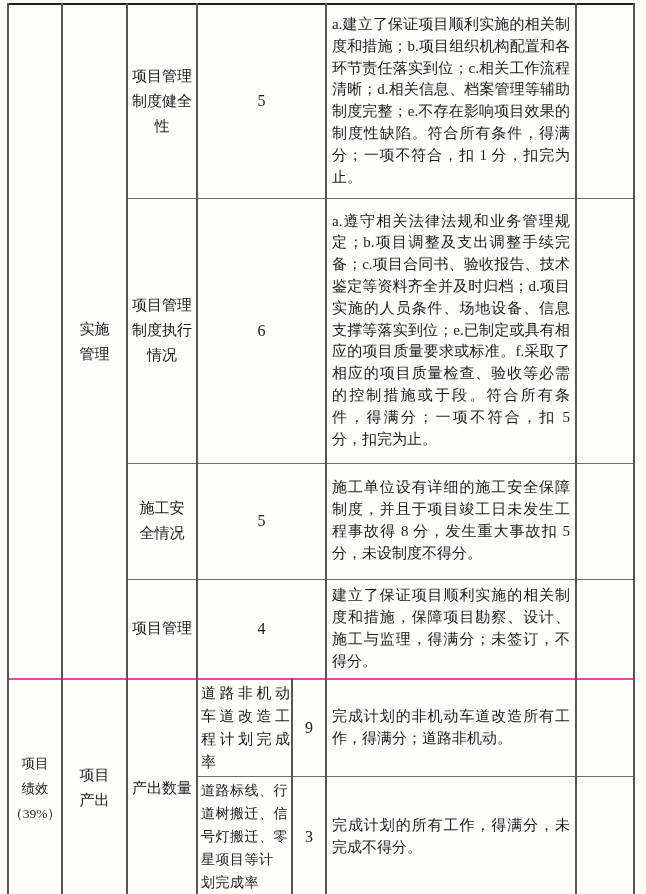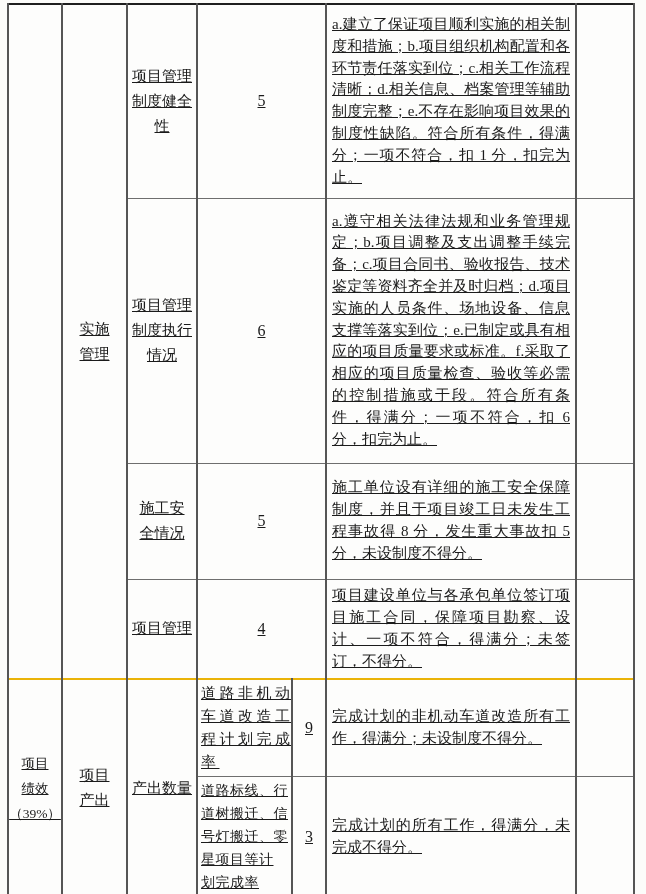--- a/index.html
+++ b/index.html
@@ -29,24 +29,23 @@
     background: #fdfdfc;
   }
   td {
     border-left: 2px solid #555555;
     border-right: 2px solid #555555;
     border-top: 1px solid #6e6e6e;
     border-bottom: 1px solid #6e6e6e;
     vertical-align: middle;
     overflow: hidden;
     padding: 0;
-    text-decoration: underline;
   }
   tr.section-start td {
-    border-top: 2px solid #eab308;
+    border-top: 2px solid #ec4899;
   }
   
   .cat, .dim, .ind {
     text-align: center;
     white-space: pre-line;
     word-break: keep-all;
     font-size: 15px;
     line-height: 25px;
   }
   .cat {
@@ -106,49 +105,49 @@
 性</td>
         <td class="score" colspan="2">5</td>
         <td class="desc">a.建立了保证项目顺利实施的相关制度和措施；b.项目组织机构配置和各环节责任落实到位；c.相关工作流程清晰；d.相关信息、档案管理等辅助制度完整；e.不存在影响项目效果的制度性缺陷。符合所有条件，得满分；一项不符合，扣 1 分，扣完为止。</td>
         <td class="blank"></td>
       </tr>
       <tr style="height:265px">
         <td class="ind">项目管理
 制度执行
 情况</td>
         <td class="score" colspan="2">6</td>
-        <td class="desc">a.遵守相关法律法规和业务管理规定；b.项目调整及支出调整手续完备；c.项目合同书、验收报告、技术鉴定等资料齐全并及时归档；d.项目实施的人员条件、场地设备、信息支撑等落实到位；e.已制定或具有相应的项目质量要求或标准。f.采取了相应的项目质量检查、验收等必需的控制措施或于段。符合所有条件，得满分；一项不符合，扣 6 分，扣完为止。</td>
+        <td class="desc">a.遵守相关法律法规和业务管理规定；b.项目调整及支出调整手续完备；c.项目合同书、验收报告、技术鉴定等资料齐全并及时归档；d.项目实施的人员条件、场地设备、信息支撑等落实到位；e.已制定或具有相应的项目质量要求或标准。f.采取了相应的项目质量检查、验收等必需的控制措施或于段。符合所有条件，得满分；一项不符合，扣 5 分，扣完为止。</td>
         <td class="blank"></td>
       </tr>
       <tr style="height:116px">
         <td class="ind">施工安
 全情况</td>
         <td class="score" colspan="2">5</td>
         <td class="desc">施工单位设有详细的施工安全保障制度，并且于项目竣工日未发生工程事故得 8 分，发生重大事故扣 5 分，未设制度不得分。</td>
         <td class="blank"></td>
       </tr>
       <tr style="height:100px">
         <td class="ind">项目管理</td>
         <td class="score" colspan="2">4</td>
-        <td class="desc">项目建设单位与各承包单位签订项目施工合同，保障项目勘察、设计、一项不符合，得满分；未签订，不得分。</td>
+        <td class="desc">建立了保证项目顺利实施的相关制度和措施，保障项目勘察、设计、施工与监理，得满分；未签订，不得分。</td>
         <td class="blank"></td>
       </tr>
       <tr class="section-start" style="height:86px">
         <td class="cat" rowspan="2">项目
 绩效
 （39%）</td>
         <td class="dim" rowspan="2">项目
 产出</td>
         <td class="ind" rowspan="2">产出数量</td>
         <td class="sub-ind spread">道路非机动
 车道改造工
 程计划完成
 率</td>
         <td class="score">9</td>
-        <td class="desc">完成计划的非机动车道改造所有工作，得满分；未设制度不得分。</td>
+        <td class="desc">完成计划的非机动车道改造所有工作，得满分；道路非机动。</td>
         <td class="blank"></td>
       </tr>
       <tr style="height:111px">
         <td class="sub-ind tight">道路标线、行
 道树搬迁、信
 号灯搬迁、零
 星项目等计
 划完成率</td>
         <td class="score">3</td>
         <td class="desc">完成计划的所有工作，得满分，未完成不得分。</td>

